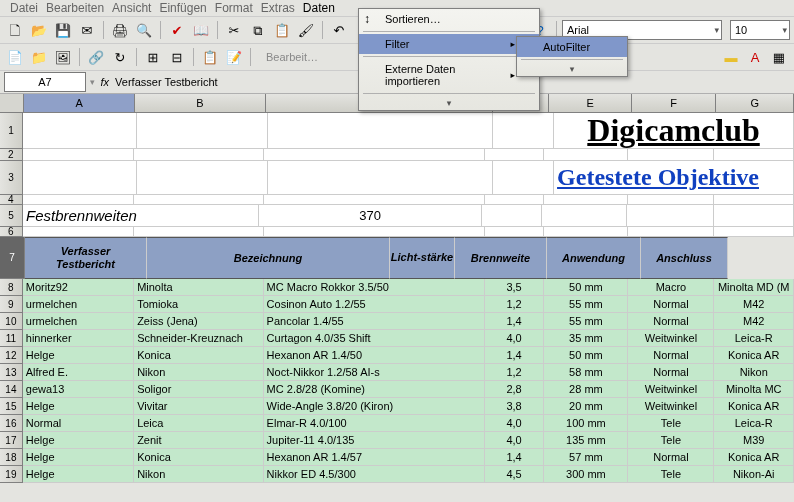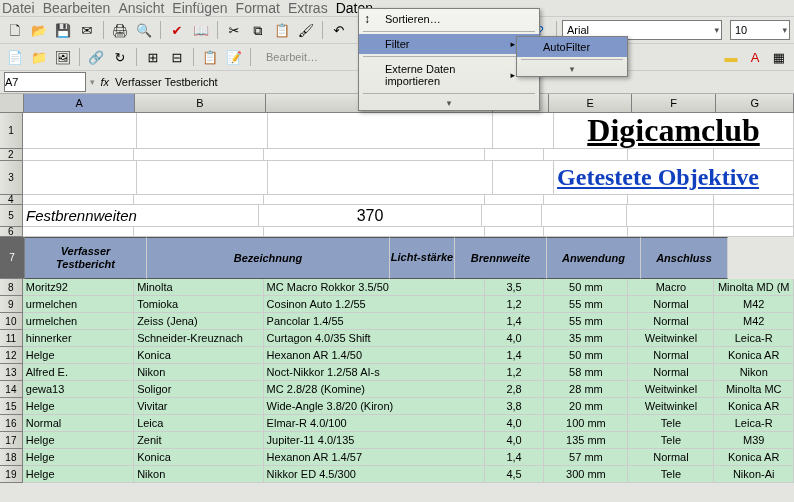--- a/index.html
+++ b/index.html
@@ -8,21 +8,21 @@
 
 .toolbar{display:flex;align-items:center;height:24px;padding:1px 4px;gap:2px;background:#e4e4e0;border-bottom:1px solid #ccc}
 .tb-btn{width:20px;height:20px;display:flex;align-items:center;justify-content:center;border:1px solid transparent;border-radius:2px;cursor:pointer}
 .tb-sep{width:1px;height:18px;background:#b0b0b0;margin:0 3px}
 .ico{font-size:13px;line-height:1}
 .combo{height:18px;display:flex;align-items:center;background:#fff;border:1px solid #7a7a7a;padding:0 14px 0 4px;position:relative;font-size:11px}
 .combo::after{content:'▾';position:absolute;right:2px;font-size:9px;color:#555}
 
 
 .fbar{display:flex;align-items:center;height:22px;background:#e4e4e0;border-bottom:1px solid #b0b0b0}
-.cellref{width:80px;background:#fff;border:1px solid #7a7a7a;height:18px;display:flex;align-items:center;justify-content:flex-start;margin:4px 4px}
+.cellref{width:80px;background:#fff;border:1px solid #7a7a7a;height:18px;display:flex;align-items:center;justify-content:center;margin:4px 4px}
 .fx{font-style:italic;margin:0 6px}
 .fval{flex:1}
 
 
 .colhdrs{display:flex;height:18px;background:#d6d6d0;border-bottom:1px solid #808080}
 .rowhdr-spacer{width:24px;border-right:1px solid #808080;background:#d6d6d0}
 .colh{border-right:1px solid #808080;display:flex;align-items:center;justify-content:center;font-size:11px;color:#000;background:linear-gradient(#e4e4e0,#cfcfc8)}
 .colh.sel{background:#8fa0c8}
 
 
@@ -48,21 +48,21 @@
 .menu-item.hl{background:#8097ca;color:#000}
 .menu-item .arrow{font-size:9px;margin-left:20px}
 .menu-item .ico-l{position:absolute;left:5px;font-size:12px}
 .menu-sep{height:1px;background:#b0b0b0;margin:2px 4px}
 .menu .chev{padding:2px 0;text-align:center;font-size:9px;color:#555}
 </style>
 </head>
 <body>
 <div class="app">
 
-<div class="toolbar" style="height:14px;font-size:14px;color:#666;padding-left:2px;gap:8px">
+<div class="toolbar" style="height:14px;font-size:12px;color:#666;padding-left:10px;gap:8px">
   <span>Datei</span>
   <span>Bearbeiten</span>
   <span>Ansicht</span>
   <span>Einfügen</span>
   <span>Format</span>
   <span>Extras</span>
   <span style="color:#000">Daten</span>
 </div>
 
 <div class="toolbar">
@@ -231,21 +231,21 @@
         <div class="cell cB"></div>
         <div class="cell cC"></div>
         <div class="cell cD"></div>
         <div class="cell cE"></div>
         <div class="cell cF"></div>
         <div class="cell cG"></div>
   </div>
   <div class="row" style="height:22px">
     <div class="rowh">5</div>
     <div class="cell bold" style="width:250px">Festbrennweiten</div>
-    <div class="cell cC center" style="font-size:16px">370</div>
+    <div class="cell cC center" style="font-size:13px">370</div>
     <div class="cell cD"></div>
         <div class="cell cE"></div>
         <div class="cell cF"></div>
         <div class="cell cG"></div>
   </div>
   <div class="row" style="height:10px">
     <div class="rowh">6</div>
     <div class="cell cA"></div>
         <div class="cell cB"></div>
         <div class="cell cC"></div>

